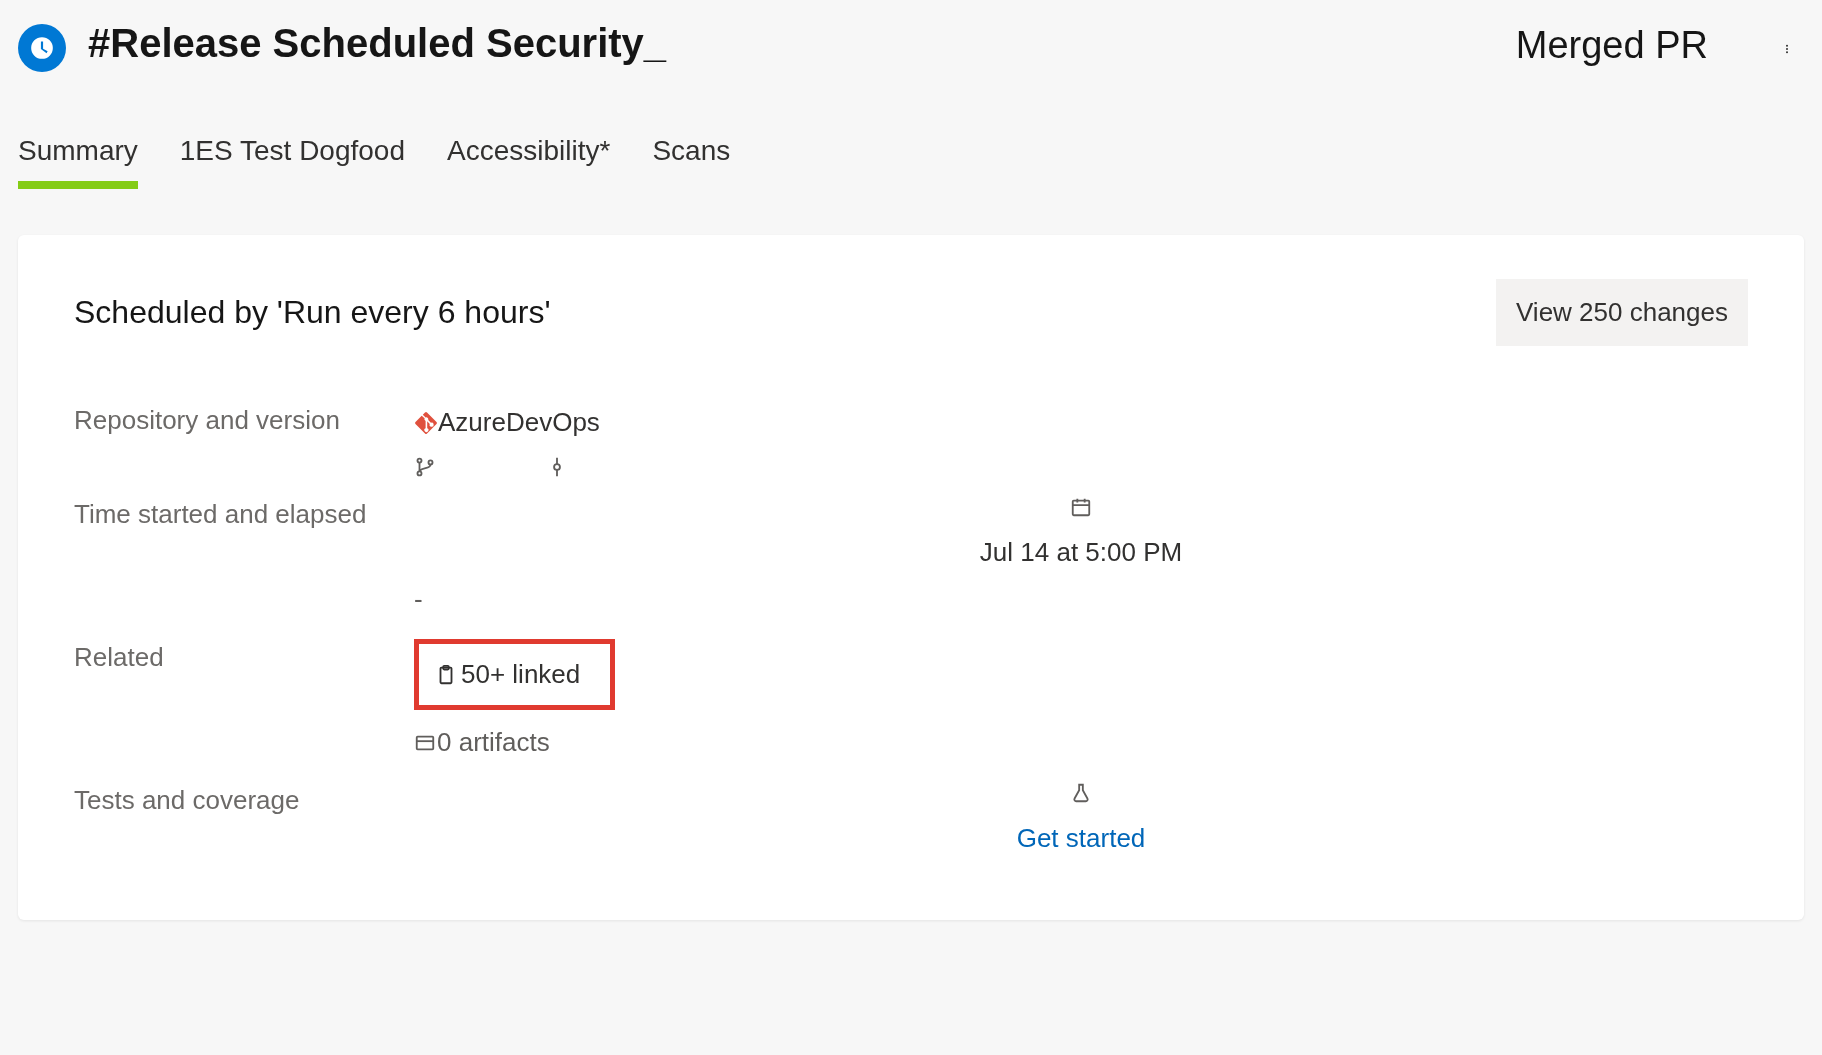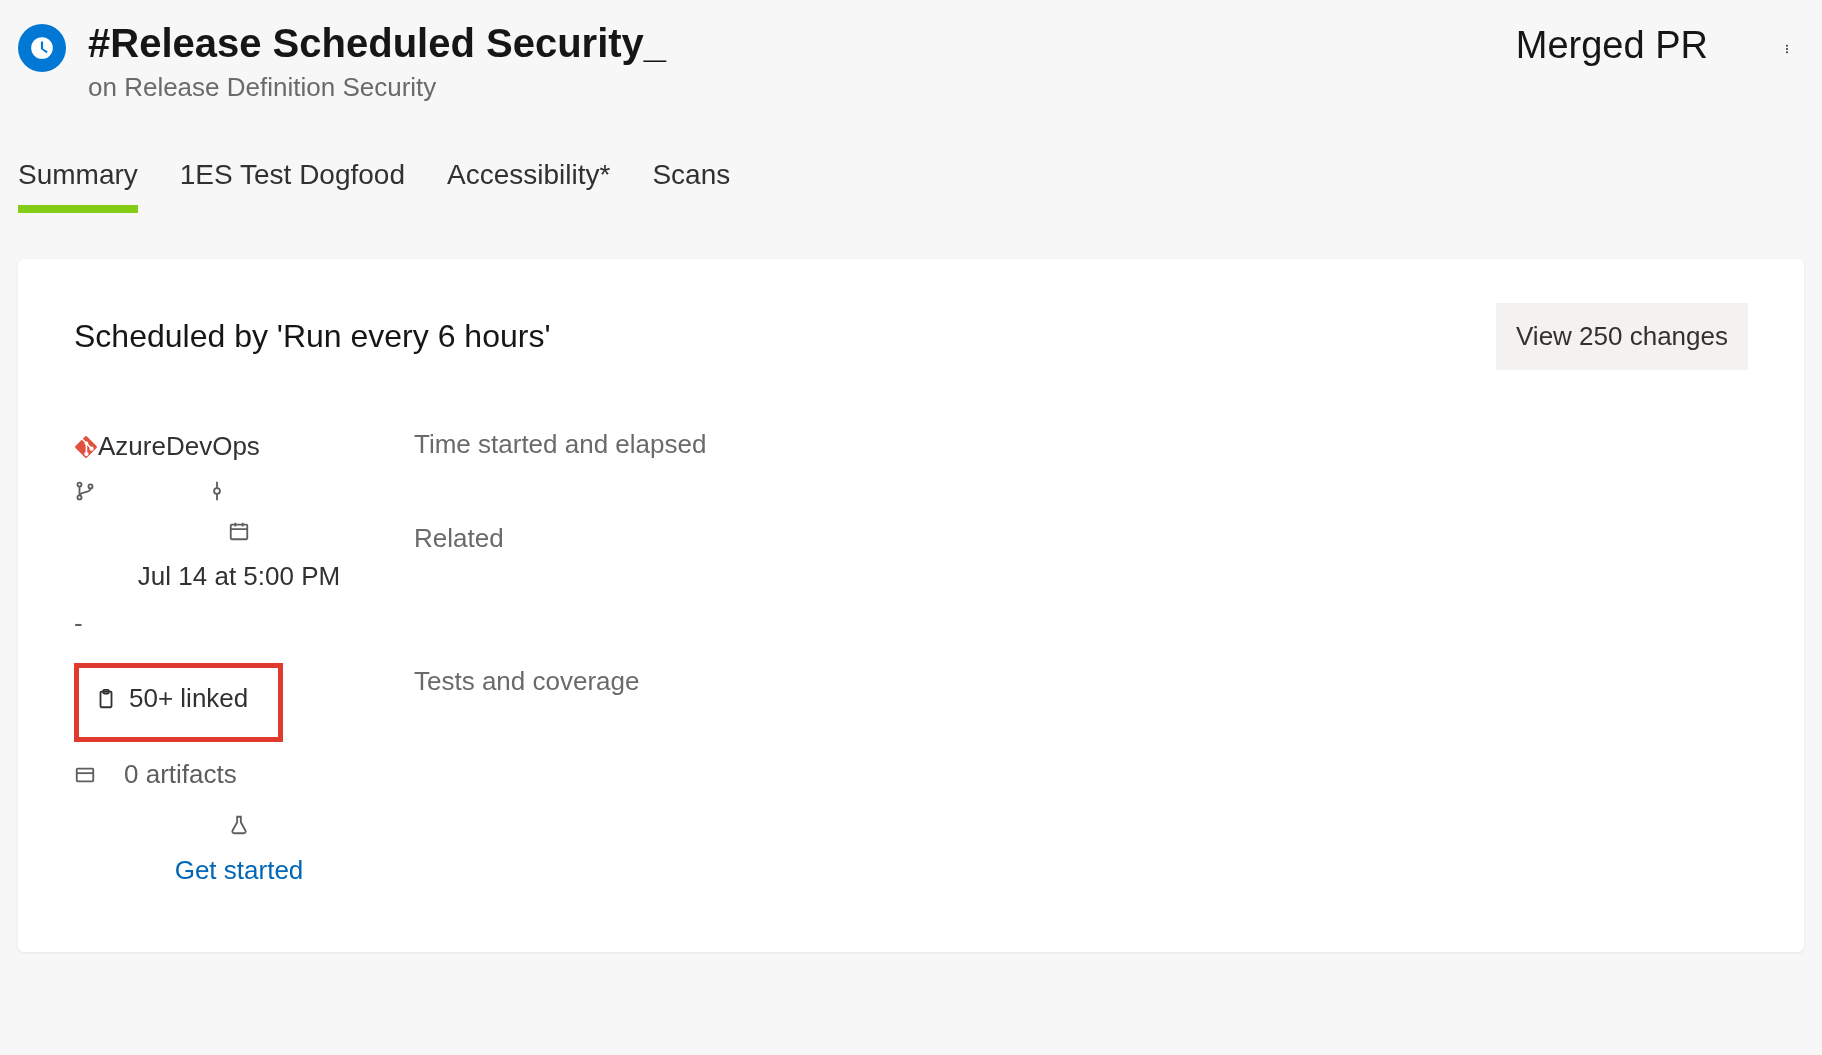--- a/index.html
+++ b/index.html
@@ -109,44 +109,43 @@
   }
   .label { color: #6c6a68; line-height: 1.4; }
   .value { color: #323130; line-height: 1.6; }
   .repo-line { display: flex; align-items: center; }
   .repo-icons-line { display: flex; align-items: center; gap: 110px; margin-top: 12px; color:#6c6a68;}
   .time-line { display: flex; align-items: center; gap: 14px; flex-direction: column; }
   .dash-line { margin-top: 6px; color:#605e5c; }
   .linked-box {
     display: inline-flex;
     align-items: center;
-    gap: 12px;
+    gap: 4px;
     border: 5px solid #e03a2f;
-    padding: 10px 30px 18px 16px;
-  }
-  .artifacts-line { display: flex; align-items: center; gap: 28px; margin-top: 12px; color:#605e5c;}
+    padding: 10px 30px 10px 16px;
+  }
+  .artifacts-line { display: flex; align-items: center; gap: 1px; margin-top: 12px; color:#605e5c;}
   .tests-line { display: flex; align-items: center; gap: 14px; flex-direction: column; }
   .link-blue { color: #0066b8; cursor: pointer; }
   .icon-sm { width: 22px; height: 22px; flex-shrink:0; }
   .icon-md { width: 24px; height: 24px; flex-shrink:0; }
 </style>
 </head>
 <body>
 
 <div class="page">
 
   <div class="header-row">
     <div class="status-circle">
       <svg viewBox="0 0 24 24">
         <path d="M12 2a10 10 0 1 0 0 20 10 10 0 0 0 0-20zm1 10.6 4.2 2.5-1 1.7L11 13V6h2v6.6z"></path>
       </svg>
     </div>
     <div class="title-block">
       <div class="title-line">#Release Scheduled Security_</div>
-      <div class="subtitle-line">on Release Definition Security</div>
     </div>
     <div class="header-spacer"></div>
     <div class="merged-pr">Merged PR</div>
     <div class="more-btn">
       <svg viewBox="0 0 24 24" width="10" height="34" style="fill:#323130;">
         <circle cx="12" cy="4" r="2.4"></circle>
           <circle cx="12" cy="12" r="2.4"></circle>
           <circle cx="12" cy="20" r="2.4"></circle>
       </svg>
     </div>
@@ -161,20 +160,21 @@
 
   <div class="card">
     <div class="card-top">
       <div class="scheduled-line">Scheduled by  'Run every 6 hours'</div>
       <div class="card-top-spacer"></div>
       <button class="view-changes-btn">View 250 changes</button>
     </div>
 
     <div class="details">
 
+      <div class="label">Repository and version</div>
       <div class="value">
         <div class="repo-line">
           <svg class="icon-md" viewBox="0 0 24 24" style="fill:#e0513e;">
             <path d="M22.5 11 13 1.5a1.4 1.4 0 0 0-2 0L8.8 3.7l2.8 2.8a2 2 0 0 1 2.6 2.6l2.7 2.7a2 2 0 1 1-1.1 1.1l-2.6-2.6v6.9a2 2 0 1 1-1.6 0V9.9a2 2 0 0 1-1-2.6L7.7 4.8 1.5 11a1.4 1.4 0 0 0 0 2L11 22.5a1.4 1.4 0 0 0 2 0L22.5 13a1.4 1.4 0 0 0 0-2z"></path>
           </svg>
           <span>AzureDevOps</span>
         </div>
         <div class="repo-icons-line">
           <svg class="icon-sm" viewBox="0 0 24 24" style="fill:none;stroke:#605e5c;stroke-width:2;">
             <circle cx="6" cy="5" r="2.2"></circle>

